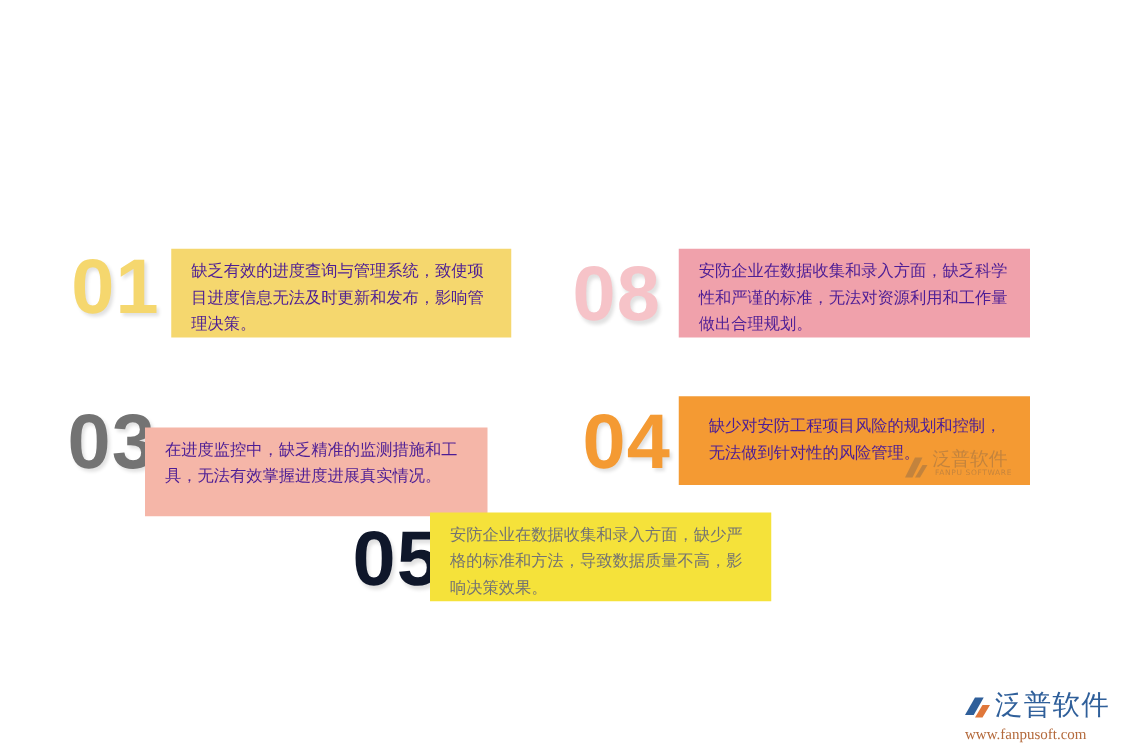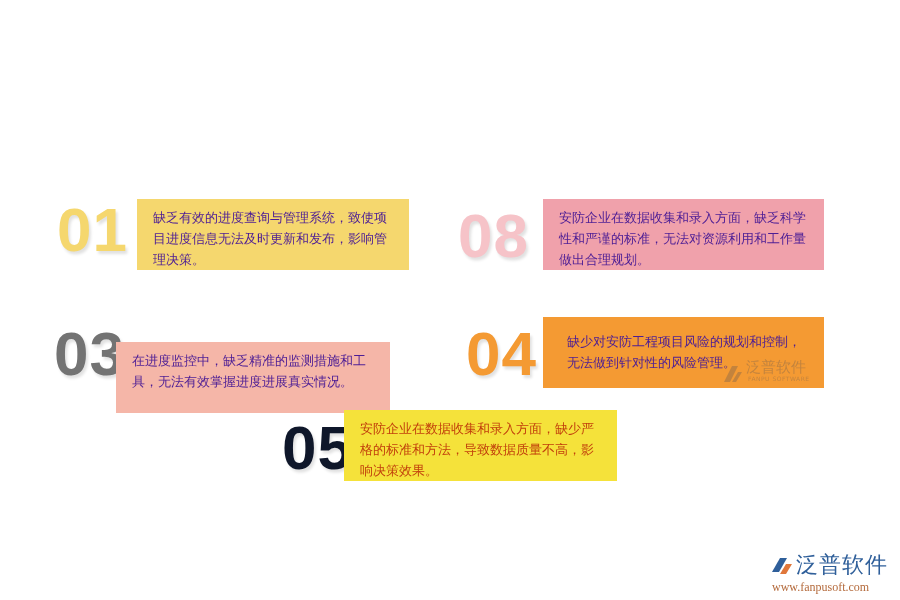--- a/index.html
+++ b/index.html
@@ -3,21 +3,21 @@
 <meta charset="utf-8">
 <style>
   html, body { margin:0; padding:0; background:#ffffff; }
   body { width:900px; height:600px; position:relative; overflow:hidden;
          font-family:"DejaVu Sans", "Liberation Sans", sans-serif; }
   .num { position:absolute; font-family:"Liberation Sans", sans-serif; font-weight:bold;
          font-size:62px; line-height:46px; letter-spacing:1px;
          text-shadow: 2px 3px 3px rgba(0,0,0,0.12); }
   .box { position:absolute; box-sizing:border-box; padding:8px 14px 0 16px;
          font-size:13px; line-height:21px; color:#4c1d95; }
-  .box.dark { color:#c2410c; }
+  .box.dark { color:#737373; }
   .logo { position:absolute; left:770px; top:551px; width:124px; height:44px; }
   .logo-icon { position:absolute; left:0; top:3px; width:24px; height:22px; }
   .logo-name { position:absolute; left:26px; top:0; font-size:22px; line-height:28px; color:#2f5f9a; letter-spacing:1px; }
   .logo-url { position:absolute; left:2px; top:29px; font-family:Liberation Serif, serif; font-size:12px; color:#b46a3c; white-space:nowrap; }
   .wm { position:absolute; left:720px; top:358px; width:100px; height:28px; opacity:0.35; }
   .wm-name { position:absolute; left:26px; top:0; font-size:15px; line-height:18px; color:#6a5a50; }
   .wm-sub { position:absolute; left:28px; top:17px; font-size:6px; color:#6a5a50; letter-spacing:0.5px; }
 </style>
 </head>
 <body>

